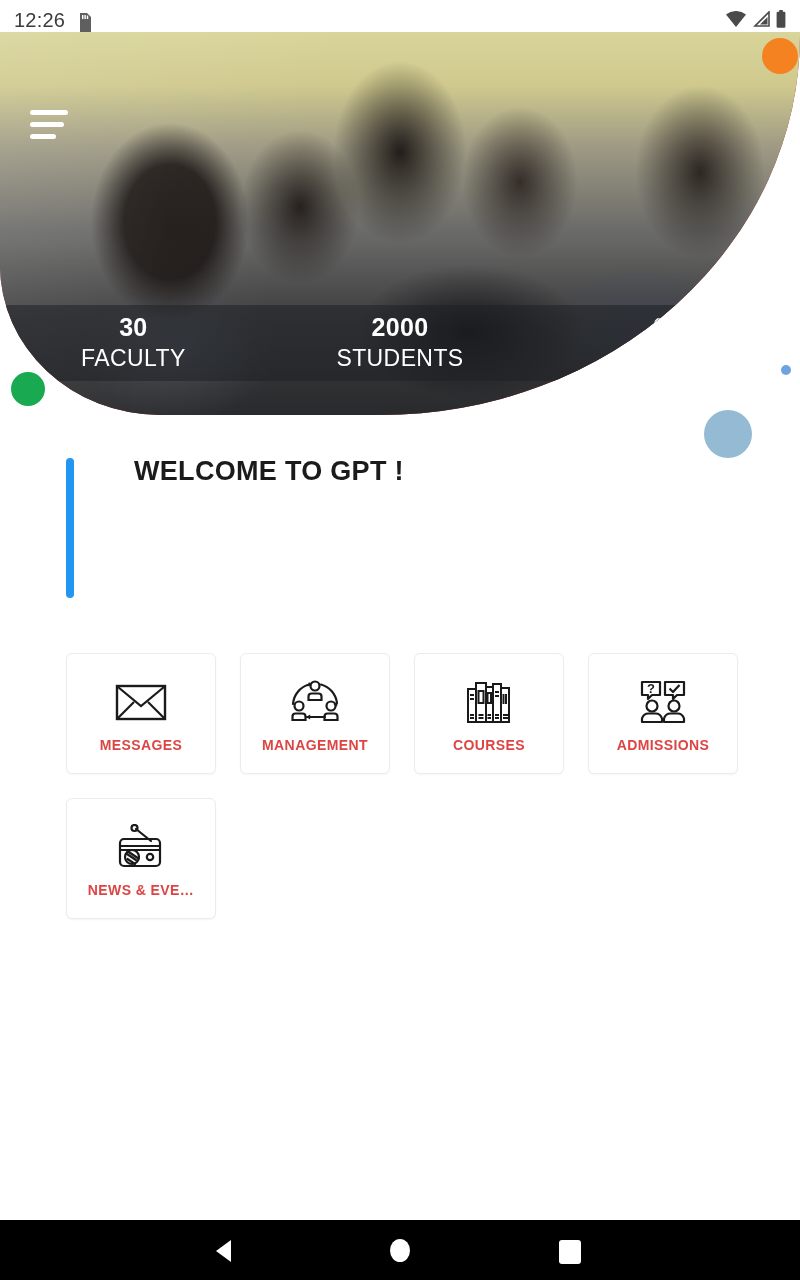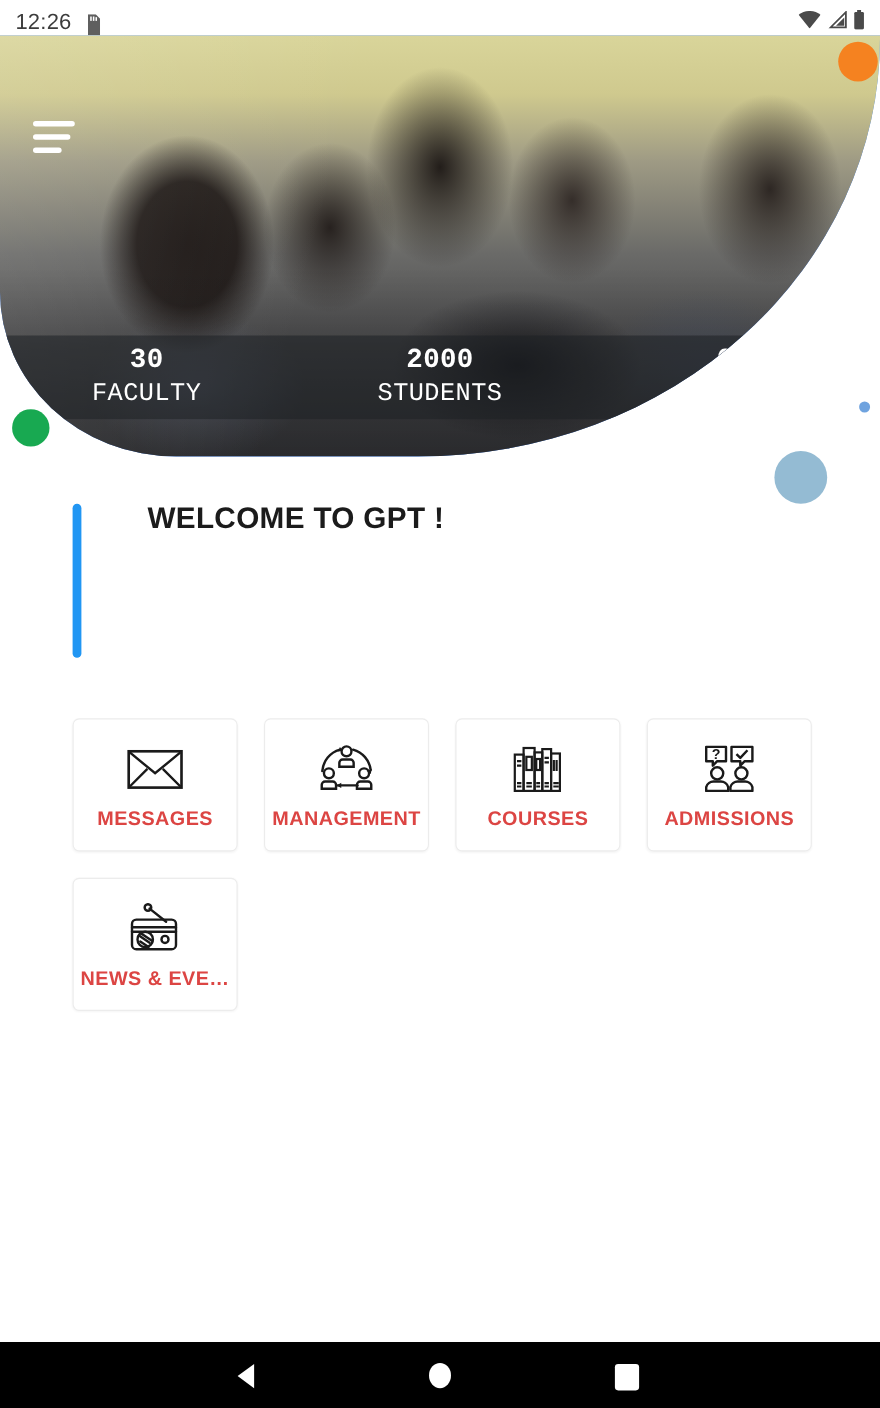--- a/index.html
+++ b/index.html
@@ -24,22 +24,21 @@
   
   .hero-wrap{
     position:absolute; top:32px; left:0; width:800px; height:383px;
     z-index:10;
   }
   .hero{
     position:absolute; inset:0;
     border-bottom-right-radius:420px 380px;
     border-bottom-left-radius:160px 150px;
     overflow:hidden;
-    background:#3b82f6;
-    font-family:Liberation Mono, monospace;
+    background:#b91c1c;
   }
   
   .hero-photo{
     position:absolute; inset:0;
     background:
       radial-gradient(ellipse 120px 150px at 170px 190px, rgba(26,20,18,.95) 0%, rgba(26,20,18,.9) 38%, rgba(26,20,18,0) 66%),
       radial-gradient(ellipse 85px 110px at 300px 175px, rgba(30,24,22,.9) 0%, rgba(30,24,22,0) 70%),
       radial-gradient(ellipse 95px 130px at 400px 120px, rgba(24,19,17,.92) 0%, rgba(24,19,17,0) 70%),
       radial-gradient(ellipse 80px 105px at 520px 150px, rgba(38,30,28,.85) 0%, rgba(38,30,28,0) 72%),
       radial-gradient(ellipse 90px 120px at 700px 140px, rgba(32,25,23,.88) 0%, rgba(32,25,23,0) 72%),
@@ -108,21 +107,21 @@
   }
   .tile{
     width:150px; height:121px; background:#ffffff;
     border:1px solid #ececec; border-radius:6px;
     box-shadow:0 1px 2px rgba(0,0,0,.045);
     display:flex; flex-direction:column; align-items:center;
     justify-content:center; cursor:pointer;
   }
   .tile-icon{ height:54px; display:flex; align-items:center; justify-content:center; }
   .tile-label{
-    margin-top:8px; font-size:18px; font-weight:bold; color:#DC4543;
+    margin-top:8px; font-size:14px; font-weight:bold; color:#DC4543;
     letter-spacing:.4px; white-space:nowrap; max-width:142px; overflow:hidden;
   }
 
   
   .navbar{
     position:absolute; left:0; bottom:0; width:800px; height:60px;
     background:#000; z-index:50;
   }
   .nav-back{
     position:absolute; left:216px; top:20px;

